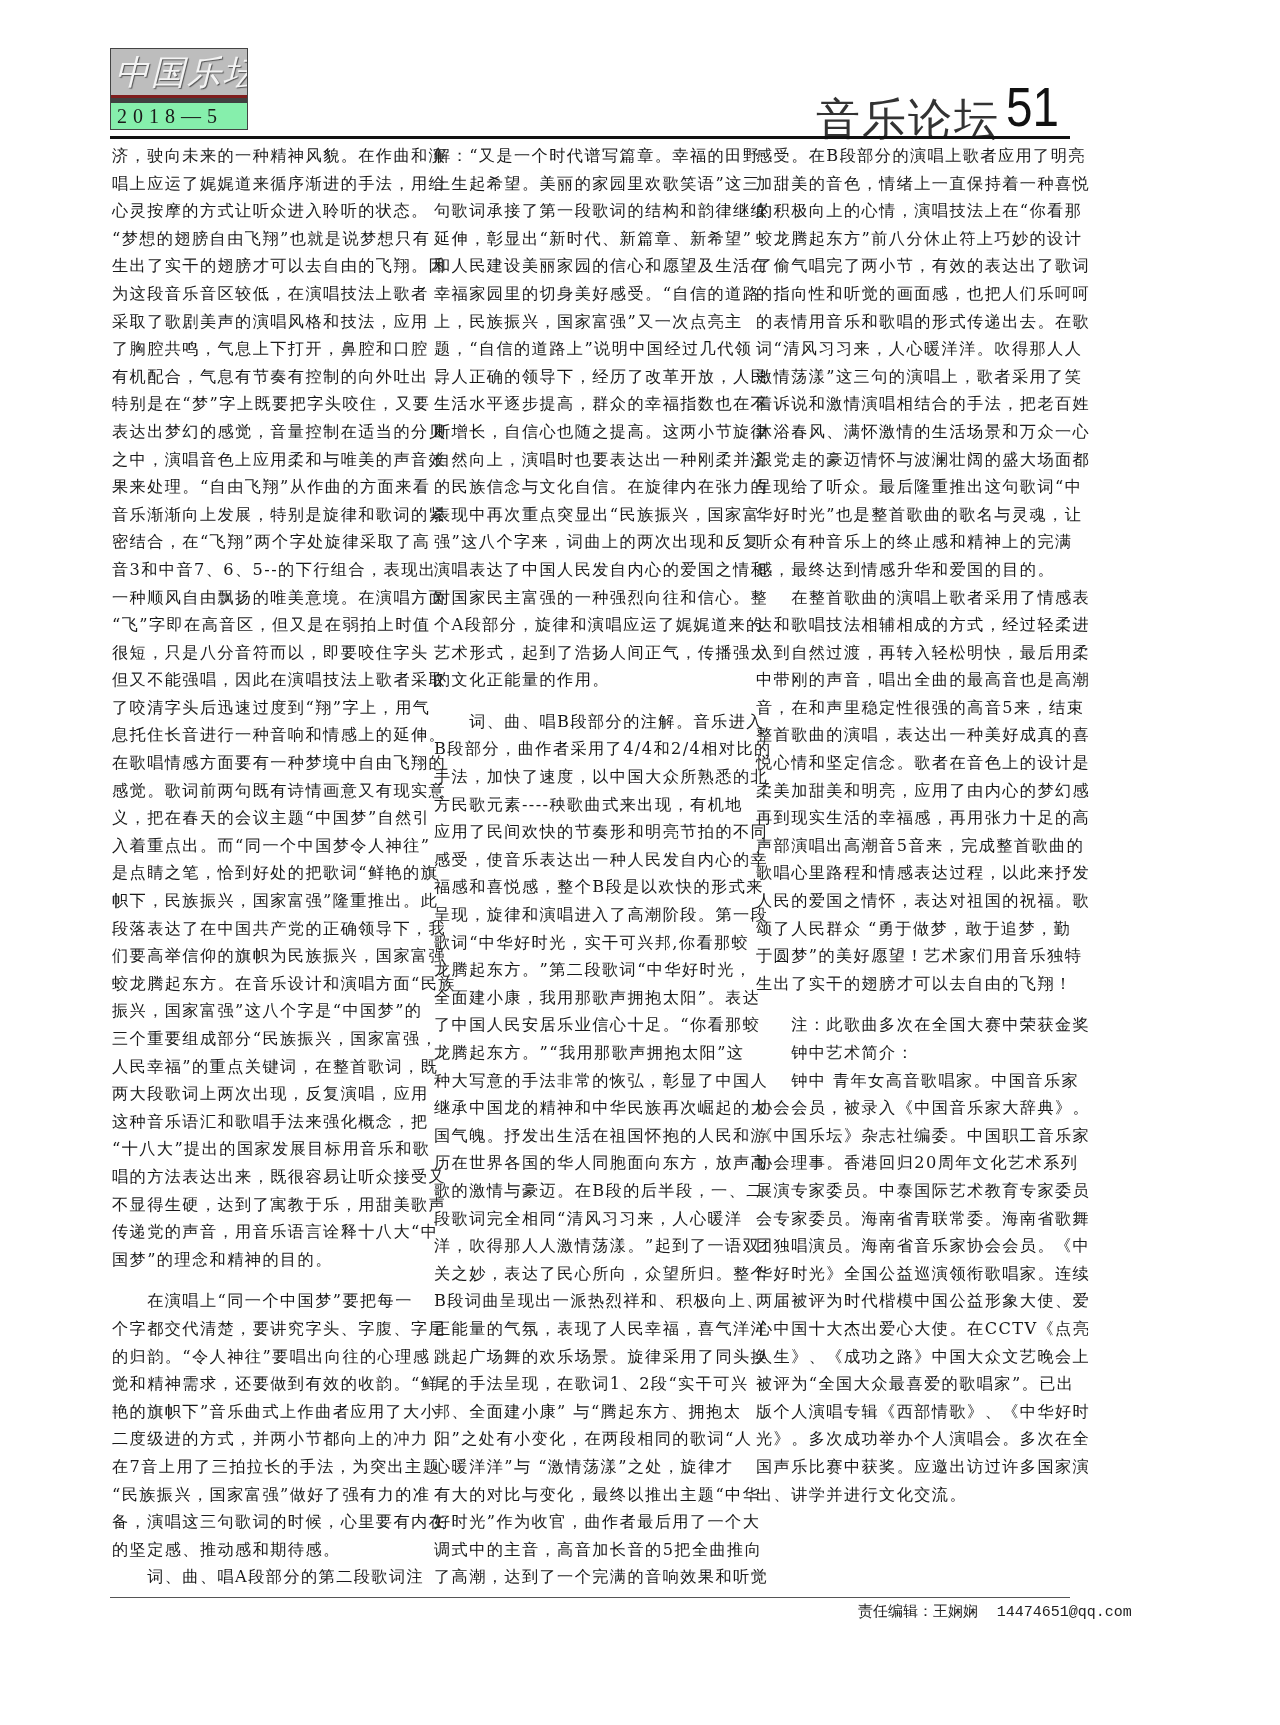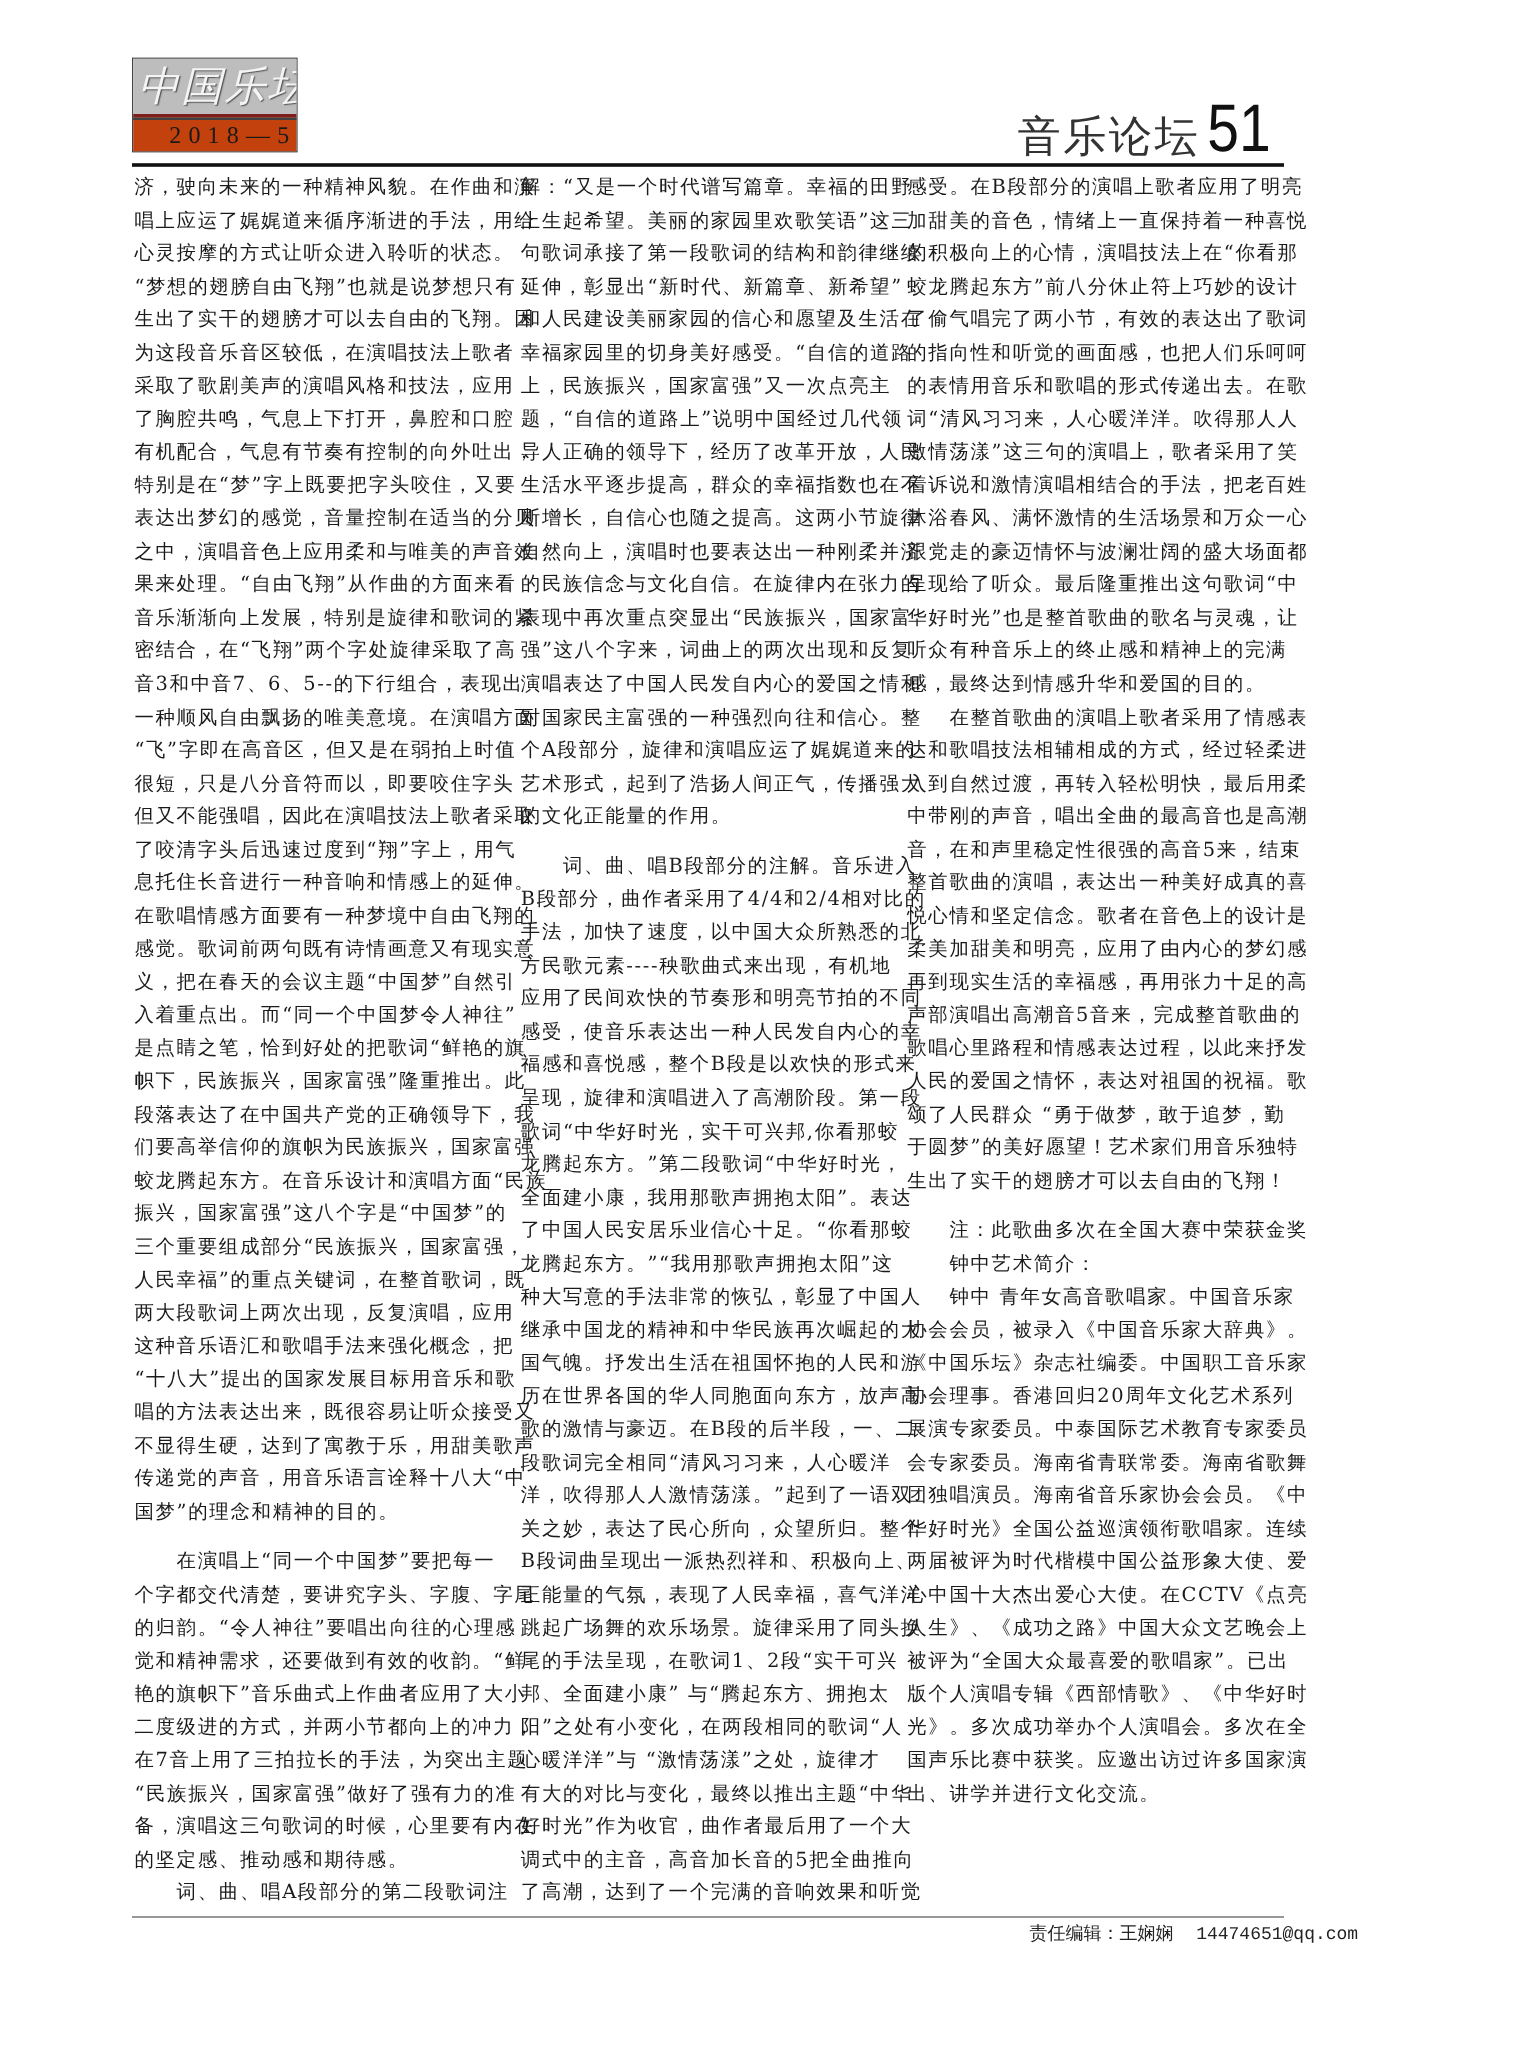--- a/index.html
+++ b/index.html
@@ -12,28 +12,27 @@
     border: 1px solid #444;
   }
   .masthead .logo {
     height: 46px; background: #bdbdbd; color: #f4f4f4;
     font-size: 34px; line-height: 46px; letter-spacing: 2px; padding-left: 4px;
     text-shadow: 1px 1px 1px #555; font-style: italic;
     font-family: "DejaVu Serif", serif; white-space: nowrap; overflow: hidden;
     border-bottom: 3px solid #7f1d1d;
   }
   .masthead .issue {
-    height: 26px; background: #c2410c; font-size: 20px; line-height: 26px;
-    letter-spacing: 6px; padding-left: 6px; border-top: 2px solid #404040;
+    height: 26px; background: #86efac; font-size: 20px; line-height: 26px;
+    letter-spacing: 6px; padding-left: 6px; border-top: 5px solid #404040;
     font-family: "Liberation Serif", serif;
-    text-align: right;
   }
   .section-title {
     position: absolute; right: 280px; top: 90px;
-    font-size: 36px; color: #333; letter-spacing: 2px;
+    font-size: 44px; color: #333; letter-spacing: 2px;
     font-family: Liberation Serif, serif; font-weight: 300;
   }
   .page-number {
     position: absolute; right: 212px; top: 74px;
     font-size: 56px; font-family: "Liberation Sans", sans-serif; color: #111;
     transform: scaleX(0.85); transform-origin: left;
   }
   .header-rule {
     position: absolute; left: 110px; top: 136px; width: 960px; height: 3px; background: #111;
   }

